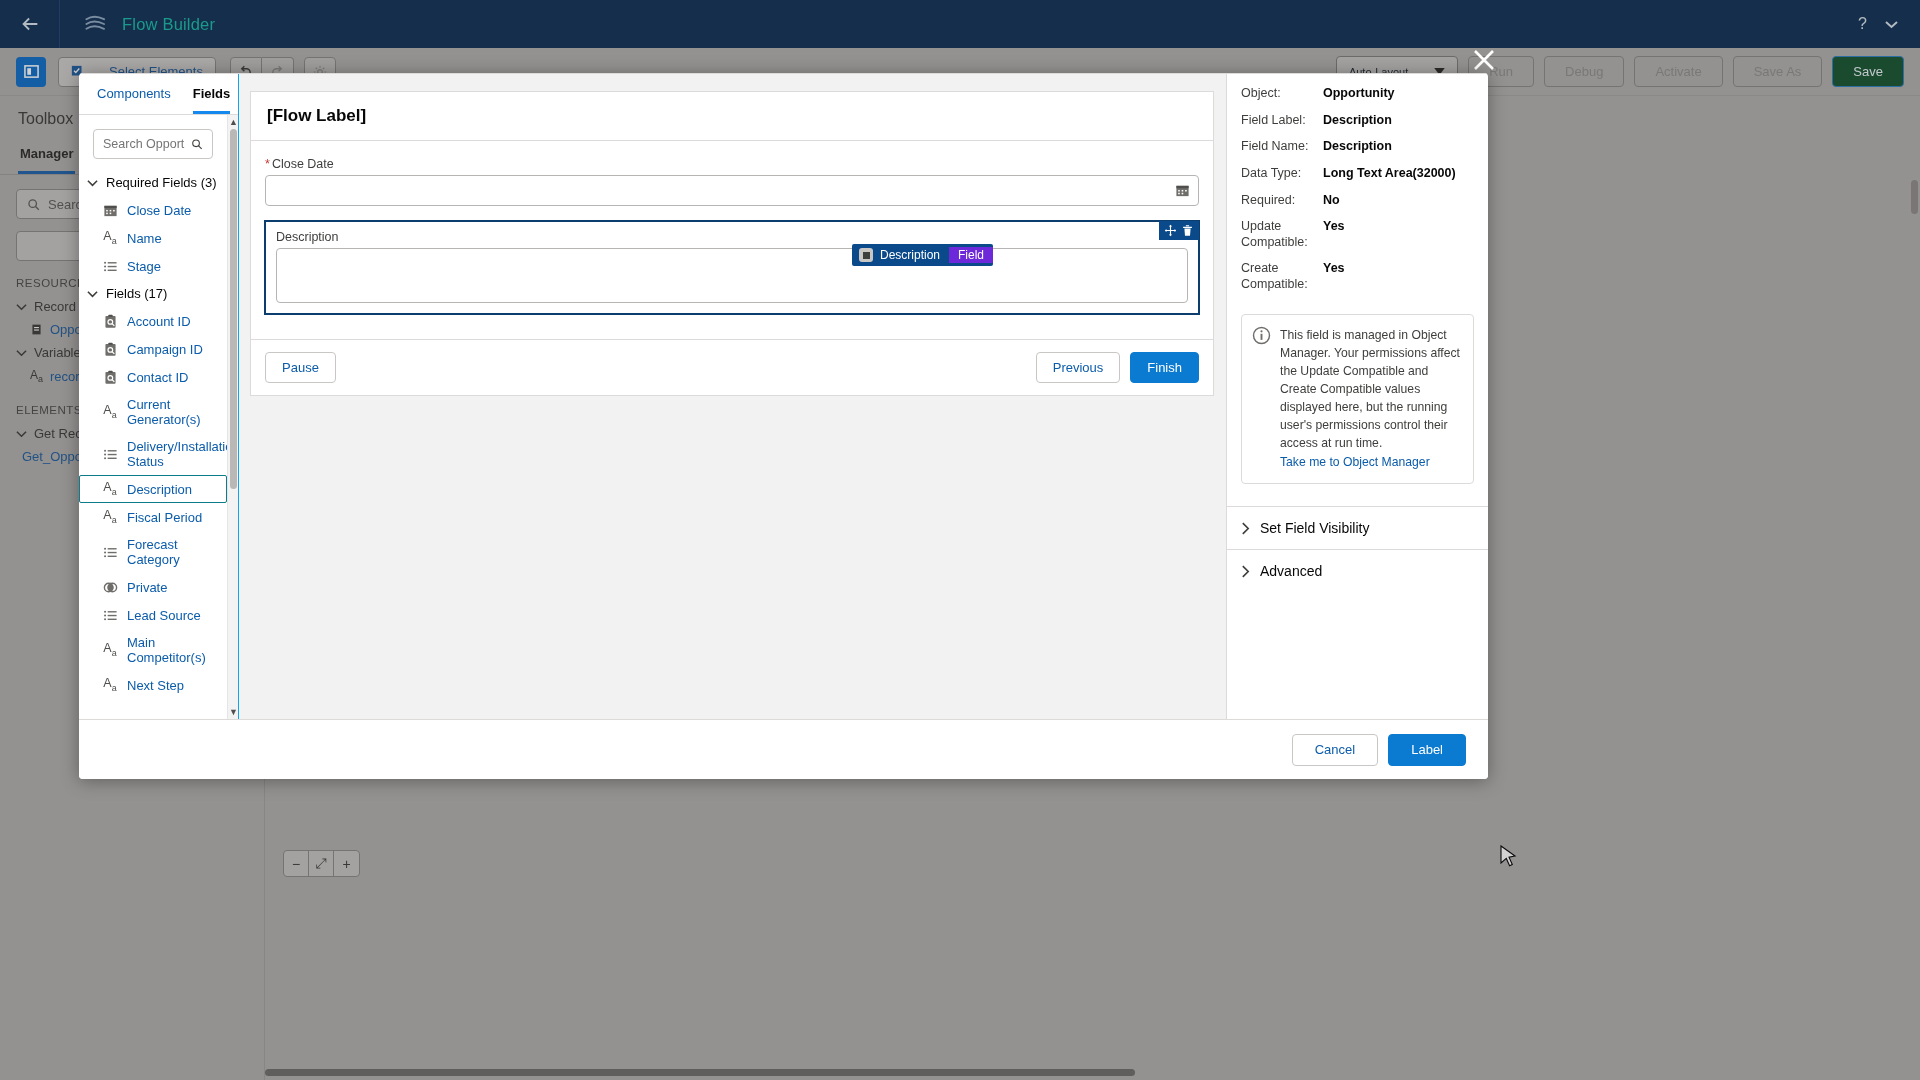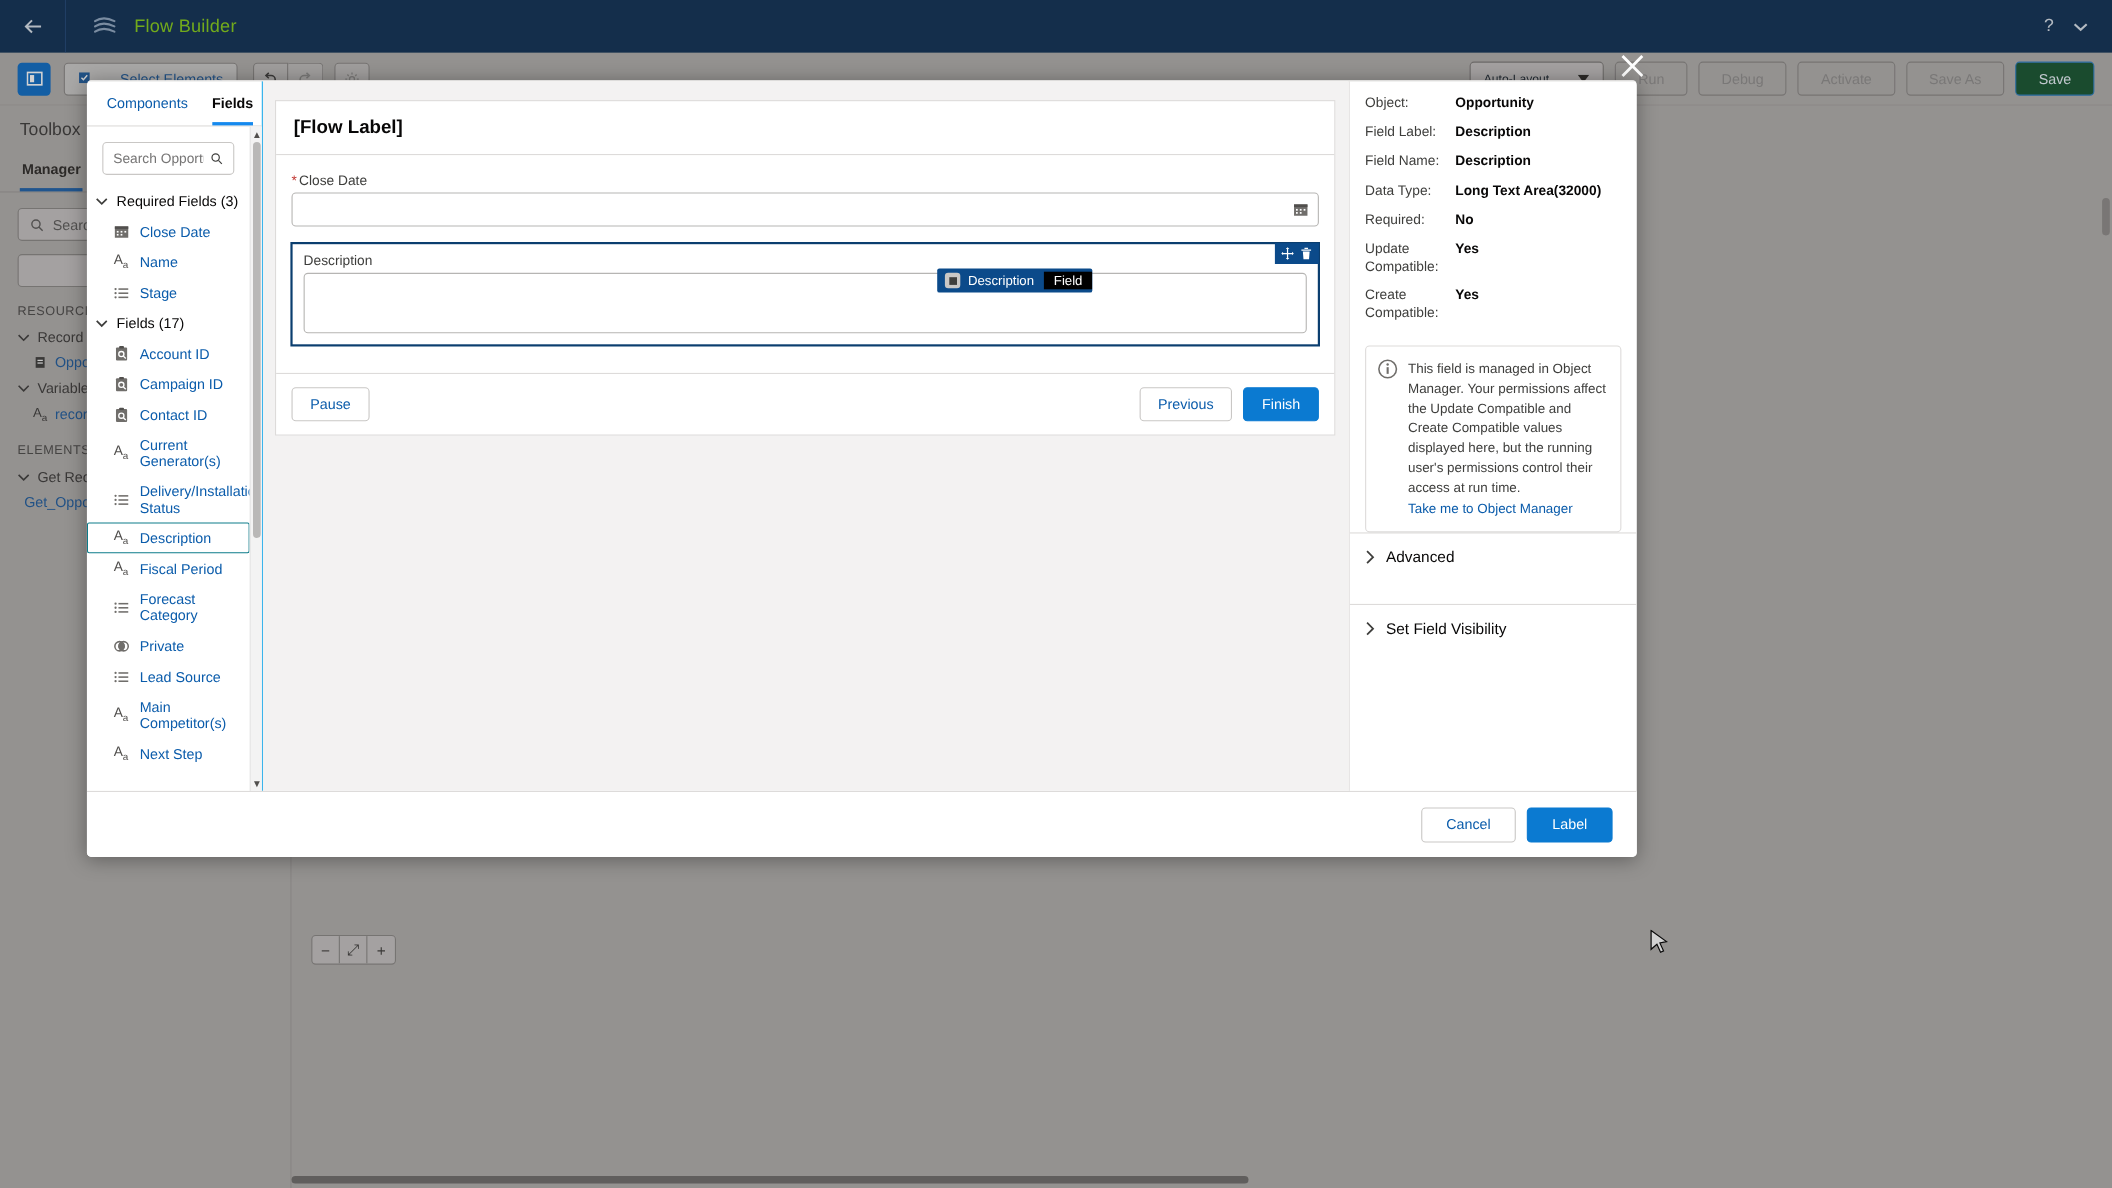--- a/index.html
+++ b/index.html
@@ -17,21 +17,21 @@
     position: absolute; top: 0; left: 0; width: 1920px; height: 48px;
     background: #0c2d52; display: flex; align-items: center;
   }
   .topbar-back {
     width: 60px; height: 48px; display: flex; align-items: center; justify-content: center;
     border-right: 1px solid #1b4273;
   }
   .topbar-back svg { width: 22px; height: 22px; }
   .topbar-brand { display: flex; align-items: center; gap: 14px; padding-left: 24px; }
   .brand-mark { width: 24px; height: 20px; }
-  .brand-title { color: #84cc16; font-size: 16.5px; letter-spacing: .2px; }
+  .brand-title { color: #14b8a6; font-size: 16.5px; letter-spacing: .2px; }
   .topbar-right { margin-left: auto; display: flex; align-items: center; gap: 18px; padding-right: 22px; }
   .topbar-right .ti { color: #d8e0ea; font-size: 16px; cursor: pointer; }
 
   .subbar {
     position: absolute; top: 48px; left: 0; width: 1920px; height: 48px;
     background: #b0adab; display: flex; align-items: center; padding: 0 16px;
     border-bottom: 1px solid #a5a2a0;
   }
   .sq-btn {
     width: 30px; height: 30px; background: #0b6bc4; border-radius: 4px;
@@ -175,21 +175,21 @@
     cursor: pointer; font-family: "Liberation Sans", sans-serif;
   }
   .btn.primary { background: #0b7ad1; border-color: #0b7ad1; color: #fff; }
   .foot-right { margin-left: auto; display: flex; gap: 10px; }
 
   .drag-ghost {
     position: absolute; left: 613px; top: 170px; height: 22px; display: flex; align-items: center;
     background: #0b4a8a; color: #fff; font-size: 12px; border-radius: 2px; overflow: hidden;
   }
   .dg-main { display: flex; align-items: center; gap: 7px; padding: 0 9px 0 7px; }
-  .dg-type { background: #000000; padding: 0 9px; height: 16px; display: flex; align-items: center; }
+  .dg-type { background: #6d28d9; padding: 0 9px; height: 16px; display: flex; align-items: center; }
   .dg-chip { width: 14px; height: 14px; background: #c9c7c5; border-radius: 3px; display: flex; align-items: center; justify-content: center; }
   .dg-chip i { width: 7px; height: 7px; background: #3e3e3c; display: block; }
 
   
   .props { width: 262px; border-left: 1px solid #dddbda; display: flex; flex-direction: column; min-height: 0; }
   .props-head {
     display: flex; align-items: center; gap: 14px; padding: 13px 13px 12px;
     border-bottom: 1px solid #dddbda;
   }
   .props-title { font-size: 15px; color: #080707; }
@@ -647,32 +647,32 @@
             <circle cx="10" cy="10" r="8.4" fill="none" stroke="#706e6b" stroke-width="1.5"></circle>
             <circle cx="10" cy="5.6" r="1.15" fill="#706e6b"></circle>
             <rect x="9" y="8.2" width="2" height="6.4" fill="#706e6b"></rect>
           </svg>
           <div class="txt">
             <span>This field is managed in Object Manager. Your permissions affect the Update Compatible and Create Compatible values displayed here, but the running user's permissions control their access at run time.</span>
             <span class="info-link">Take me to Object Manager</span>
           </div>
         </div>
 
+        <div class="acc acc-first">
+          <svg width="9" height="13" viewBox="0 0 10 14">
+            <path d="M2 1l6 6-6 6" stroke="#3e3e3c" stroke-width="1.8" fill="none"></path>
+          </svg>
+          <span>Set Field Visibility</span>
+        </div>
         <div class="acc">
           <svg width="9" height="13" viewBox="0 0 10 14">
             <path d="M2 1l6 6-6 6" stroke="#3e3e3c" stroke-width="1.8" fill="none"></path>
           </svg>
           <span>Advanced</span>
         </div>
-        <div class="acc acc-first">
-          <svg width="9" height="13" viewBox="0 0 10 14">
-            <path d="M2 1l6 6-6 6" stroke="#3e3e3c" stroke-width="1.8" fill="none"></path>
-          </svg>
-          <span>Set Field Visibility</span>
-        </div>
       </div>
     </div>
   </div>
 
   <div class="modal-foot">
     <div class="btn">Cancel</div>
     <div class="btn primary">Label</div>
   </div>
 </div>
 

